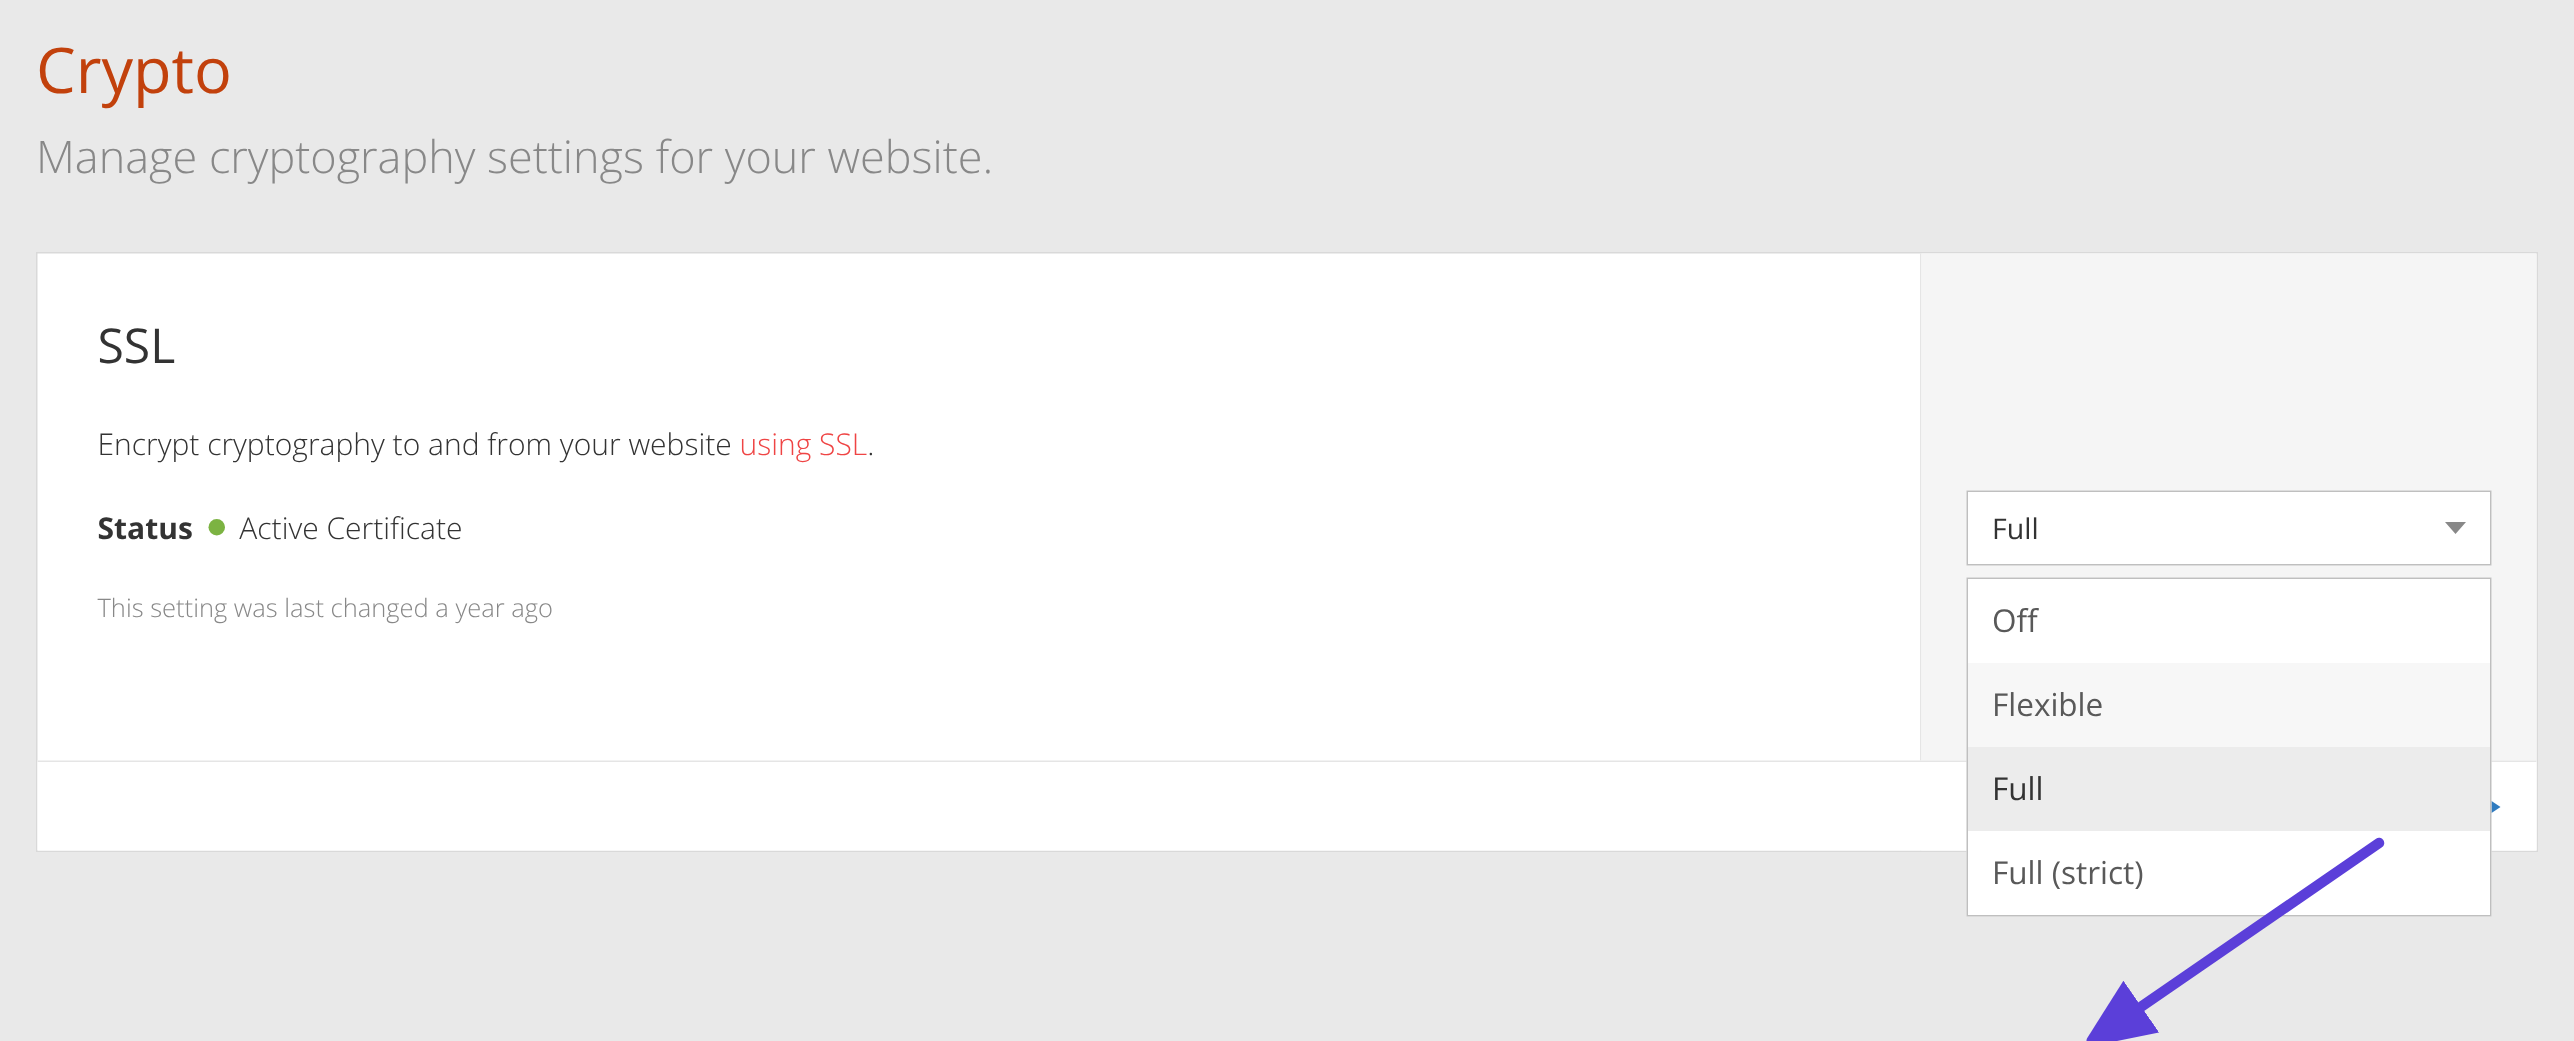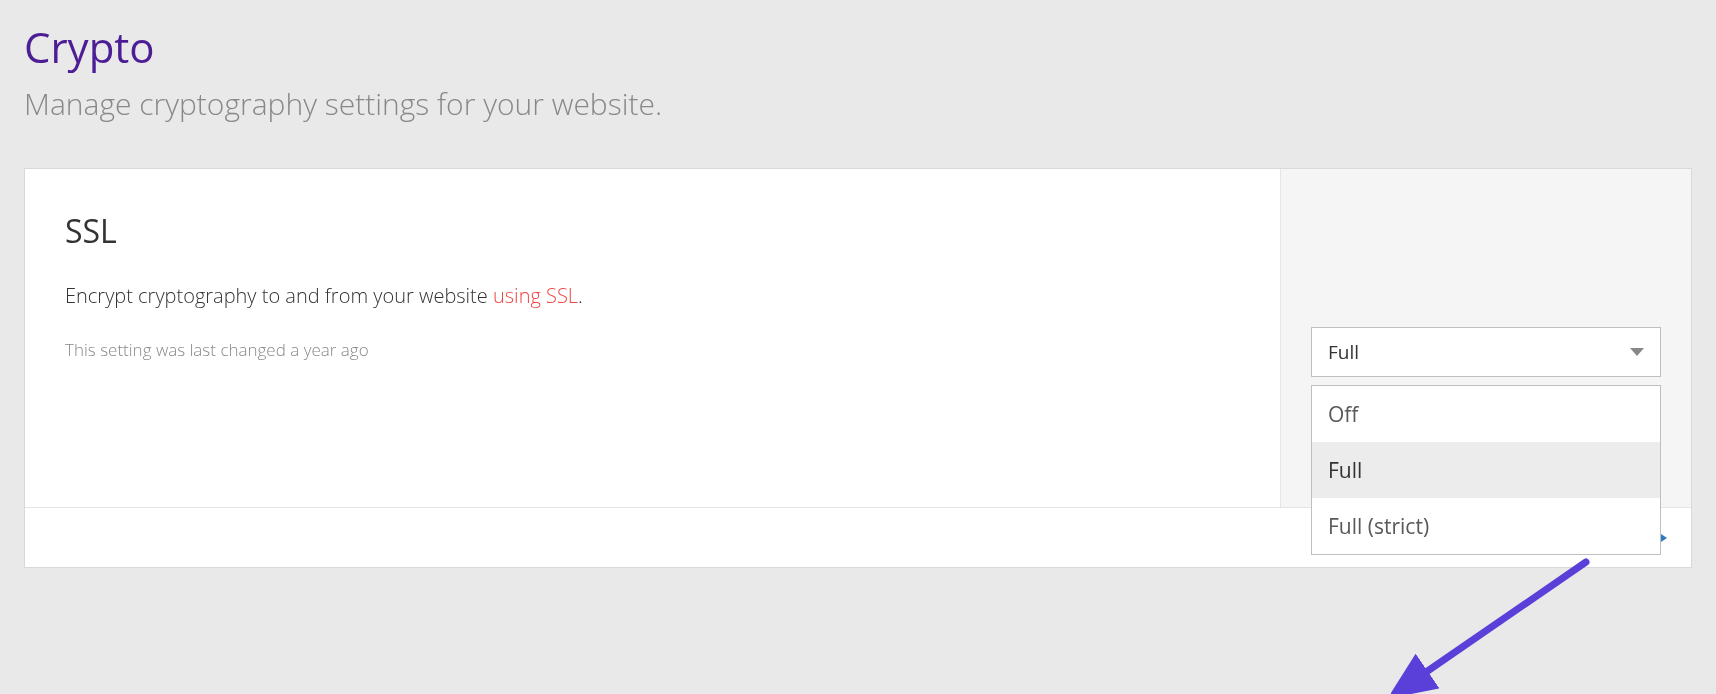--- a/index.html
+++ b/index.html
@@ -14,21 +14,21 @@
       height: 694px;
       overflow: hidden;
       color: #333;
     }
     .page {
       padding: 18px 24px 0 24px;
     }
     .page-title {
       font-size: 42px;
       font-weight: 400;
-      color: #4c1d95;
+      color: #c2410c;
       margin-bottom: 8px;
     }
     .page-subtitle {
       font-size: 30px;
       font-weight: 300;
       color: #888;
       margin-bottom: 44px;
     }
     .card {
       background: #fff;
@@ -196,31 +196,37 @@
 <div class="page">
   <h1 class="page-title">Crypto</h1>
   <div class="page-subtitle">Manage cryptography settings for your website.</div>
 
   <div class="card">
     <div class="card-left">
       <div class="section-title">SSL</div>
       <div class="section-desc">
         <span>Encrypt cryptography to and from your website </span><a href="#">using SSL</a><span>.</span>
       </div>
+      <div class="status-line">
+        <span class="status-label">Status</span>
+        <span class="status-dot"></span>
+        <span class="status-value">Active Certificate</span>
+      </div>
       <div class="last-changed">This setting was last changed a year ago</div>
     </div>
 
     <div class="card-right">
       <div class="select-wrap">
         <div class="select-box">
           <span>Full</span>
           <span class="select-caret"></span>
         </div>
         <div class="dropdown">
           <div class="dropdown-item">Off</div>
+          <div class="dropdown-item alt">Flexible</div>
           <div class="dropdown-item hover">Full</div>
           <div class="dropdown-item">Full (strict)</div>
         </div>
         <svg class="arrow-annotation" viewBox="0 0 200 140">
           <defs>
             <marker id="arrowhead" markerWidth="8" markerHeight="8" refX="2" refY="3" orient="auto">
               <polygon points="0 0, 7 3, 0 6" fill="#5b3fd9"></polygon>
             </marker>
           </defs>
           <line x1="195" y1="8" x2="25" y2="125" stroke="#5b3fd9" stroke-width="7" stroke-linecap="round" marker-end="url(#arrowhead)"></line>

